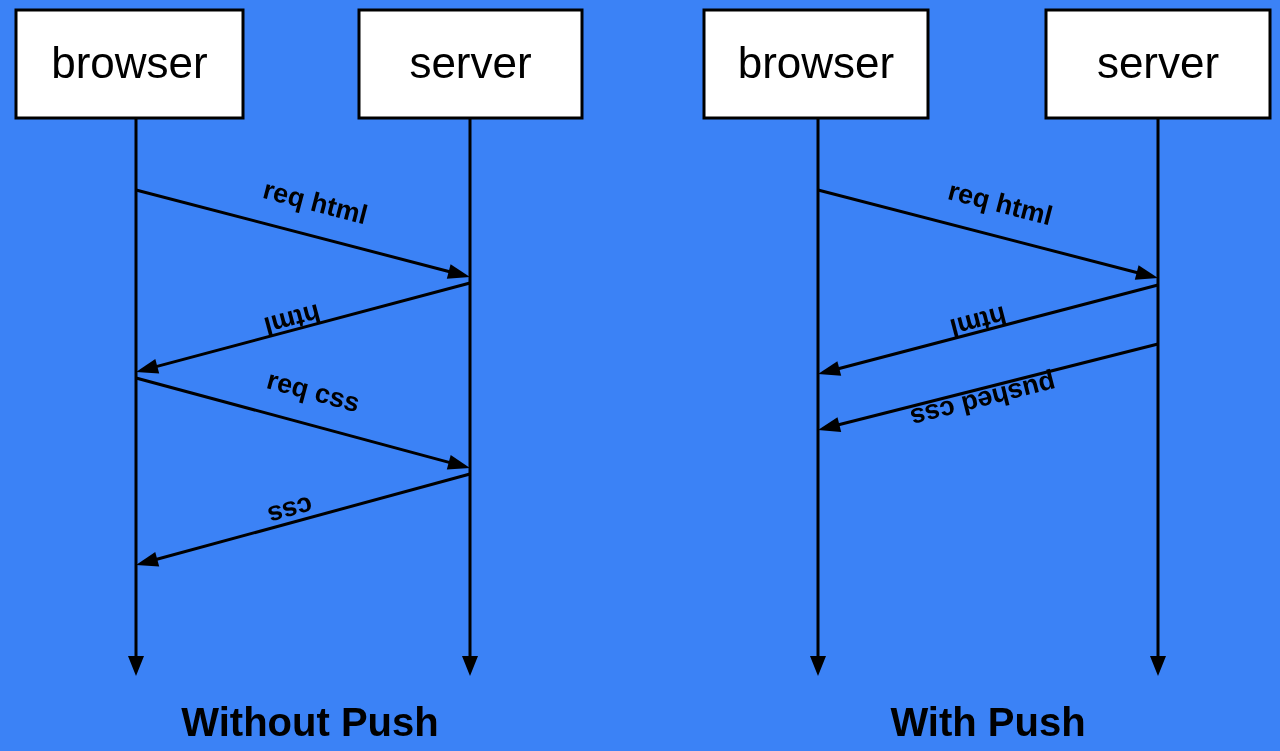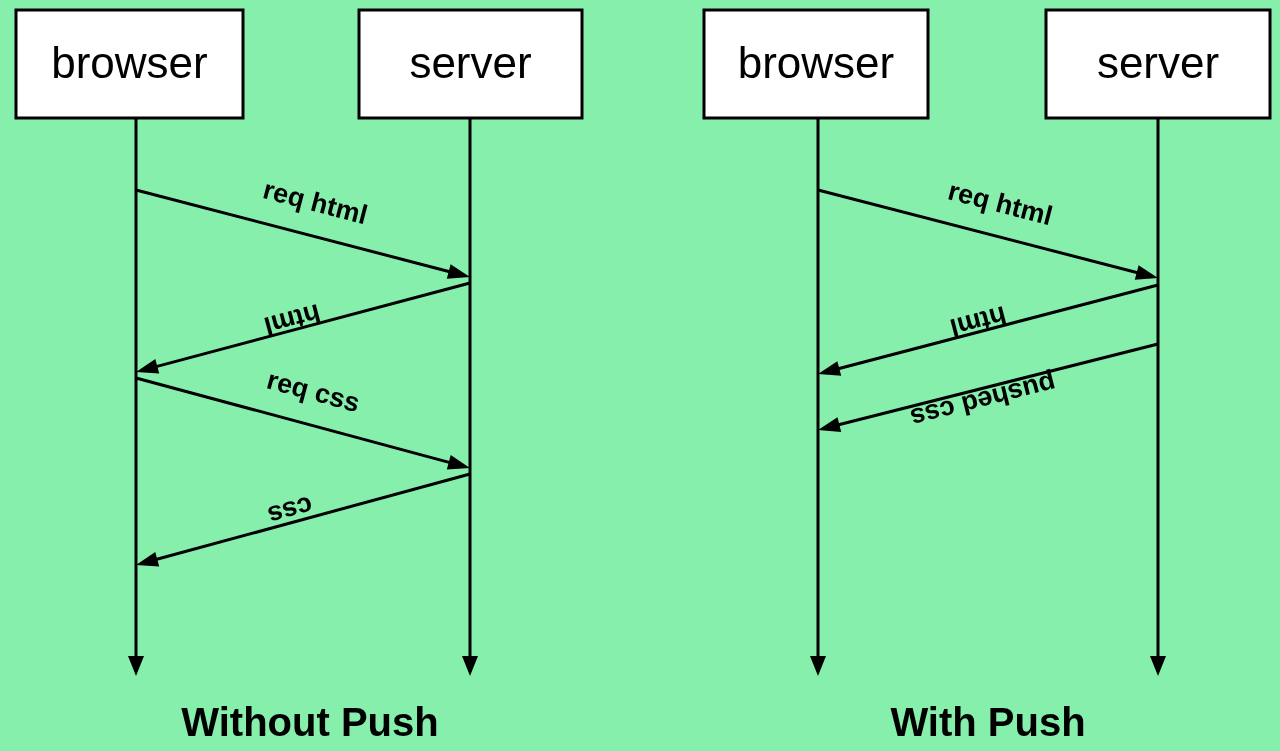--- a/index.html
+++ b/index.html
@@ -10,21 +10,21 @@
   body {
     width: 1280px;
     height: 751px;
     font-family: "Liberation Sans", sans-serif;
     overflow: hidden;
   }
   #stage {
     position: relative;
     width: 1280px;
     height: 751px;
-    background: #86efac;
+    background: #3b82f6;
   }
   #diagram-svg {
     position: absolute;
     top: 0;
     left: 0;
     width: 1280px;
     height: 751px;
     display: block;
   }
   .lifeline-box-rect {

